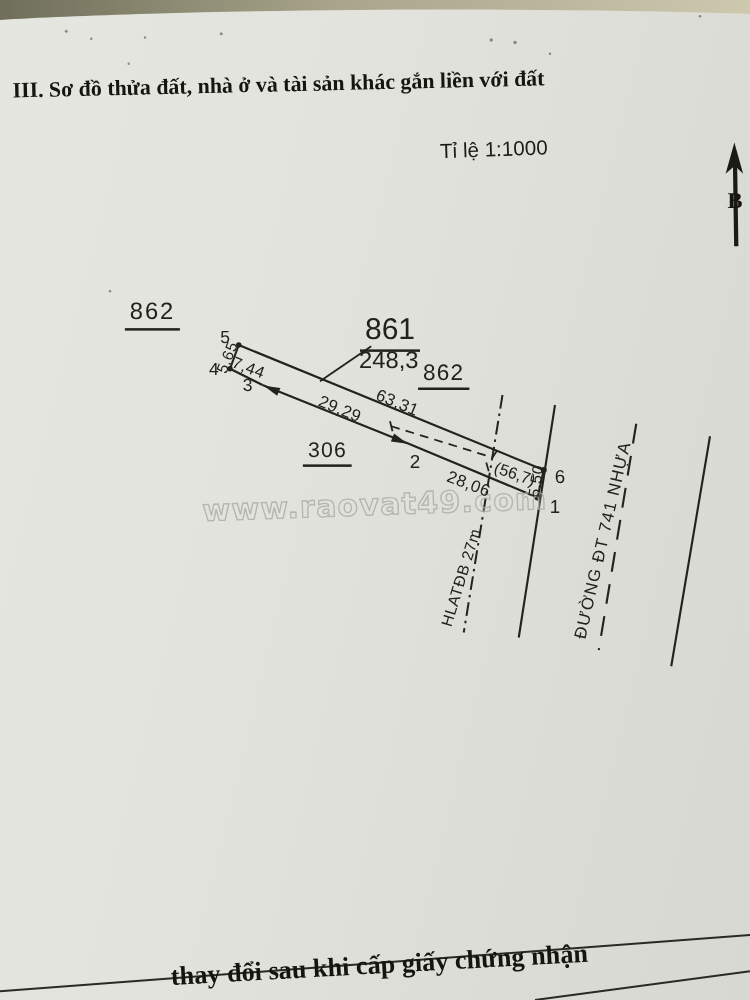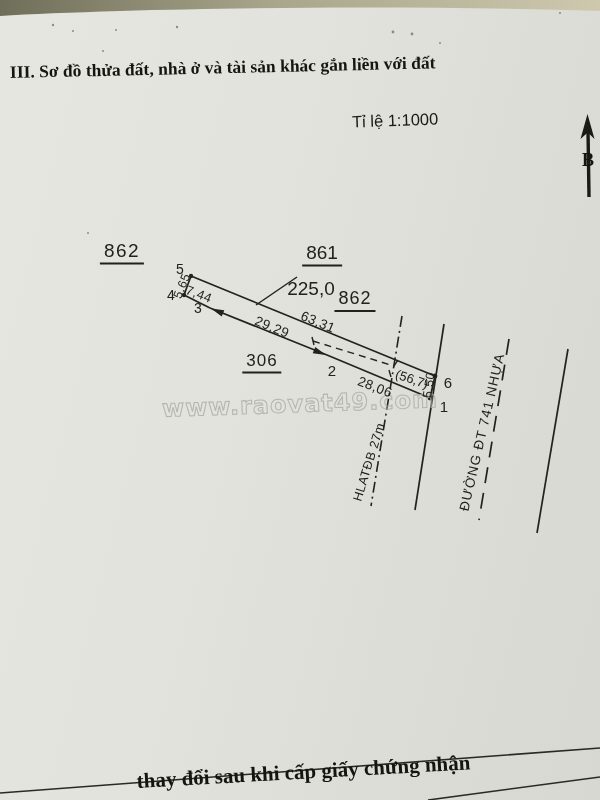--- a/index.html
+++ b/index.html
@@ -109,22 +109,22 @@
   </svg>
 
   <div class="title">III. Sơ đồ thửa đất, nhà ở và tài sản khác gắn liền với đất</div>
   <div class="scale">Tỉ lệ 1:1000</div>
   <div class="north-b">B</div>
 
   <div class="lbl num" style="left:122px;top:252px;font-size:19px;letter-spacing:1.5px;">862</div>
   <div class="lbl num" style="left:355px;top:300px;font-size:18px;letter-spacing:1px;">862</div>
   <div class="lbl num" style="left:262px;top:362px;font-size:17px;letter-spacing:1px;">306</div>
 
-  <div class="lbl num" style="left:312px;top:254px;font-size:19px;margin-left:10px;">861</div>
-  <div class="lbl" style="left:311px;top:289px;font-size:19px;">225,0</div>
+  <div class="lbl num" style="left:312px;top:266px;font-size:24px;">861</div>
+  <div class="lbl" style="left:311px;top:289px;font-size:19px;">248,3</div>
   <div class="lbl" style="left:412px;top:379px;--r:19deg;font-size:13px;">(56,7)</div>
 
   <div class="lbl dim" style="left:318px;top:322px;--r:22.5deg;">63,31</div>
   <div class="lbl dim" style="left:272px;top:327px;--r:22.5deg;">29,29</div>
   <div class="lbl dim" style="left:375px;top:387px;--r:21deg;">28,06</div>
   <div class="lbl dim" style="left:199px;top:294px;--r:21deg;font-size:13px;">7,44</div>
   <div class="lbl dim" style="left:182px;top:286px;--r:-68deg;font-size:12.5px;">5,65</div>
   <div class="lbl dim" style="left:429px;top:385px;--r:-81deg;font-size:12.5px;">5,50</div>
 
   <div class="lbl pt" style="left:180px;top:269px;">5</div>

